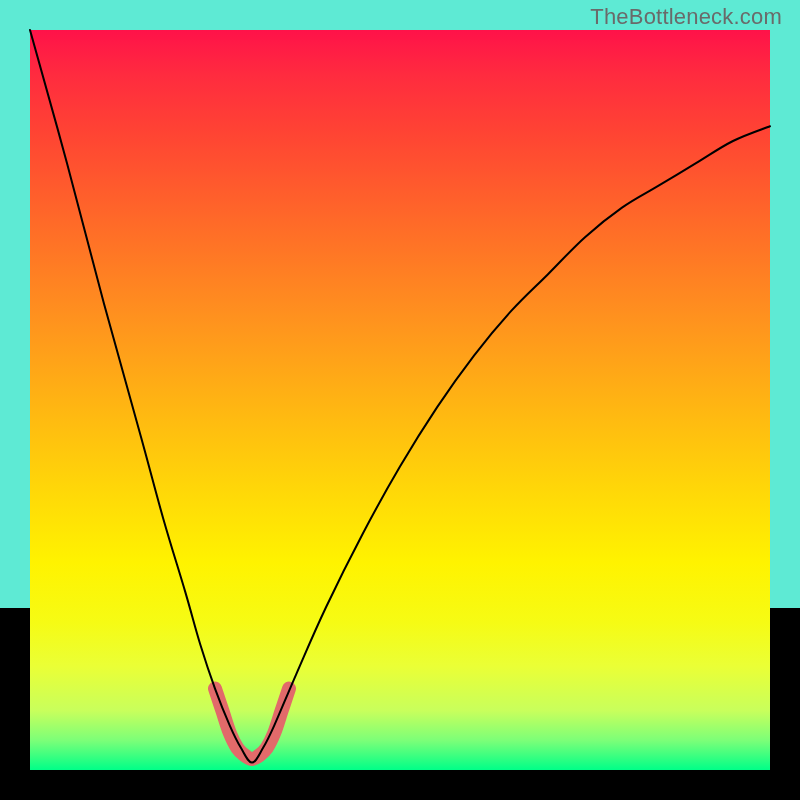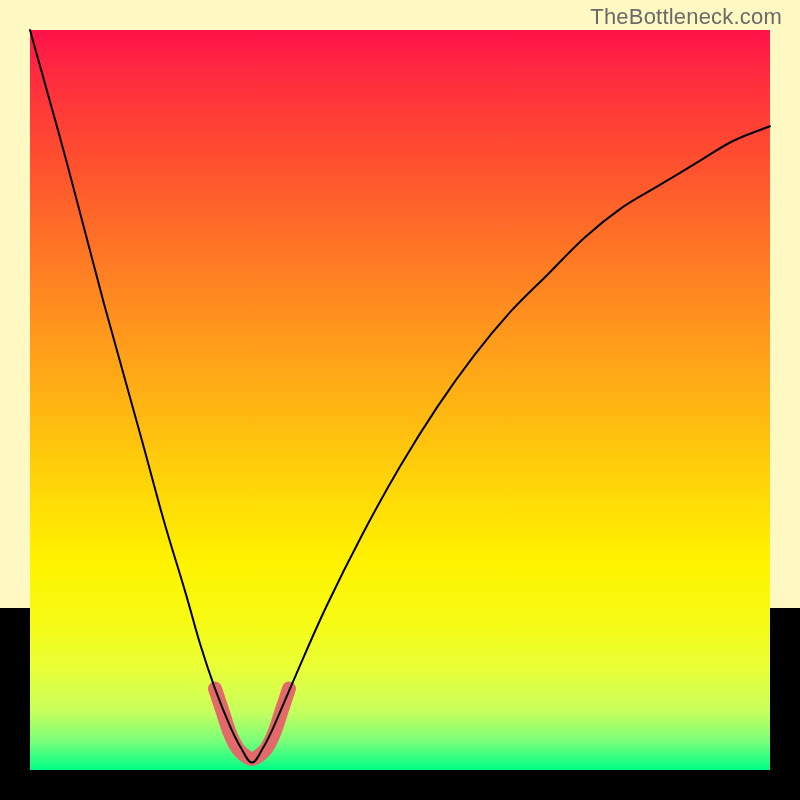--- a/index.html
+++ b/index.html
@@ -10,21 +10,21 @@
     background: #000;
     overflow: hidden;
     font-family: Arial, Helvetica, sans-serif;
   }
   .frame {
     position: absolute;
     left: 0;
     top: 0;
     width: 800px;
     height: 608px;
-    background: #fef9c3;
+    background: #5eead4;
   }
   .plot-area {
     position: absolute;
     left: 30px;
     top: 30px;
     width: 740px;
     height: 740px;
   }
   .gradient {
     position: absolute;

